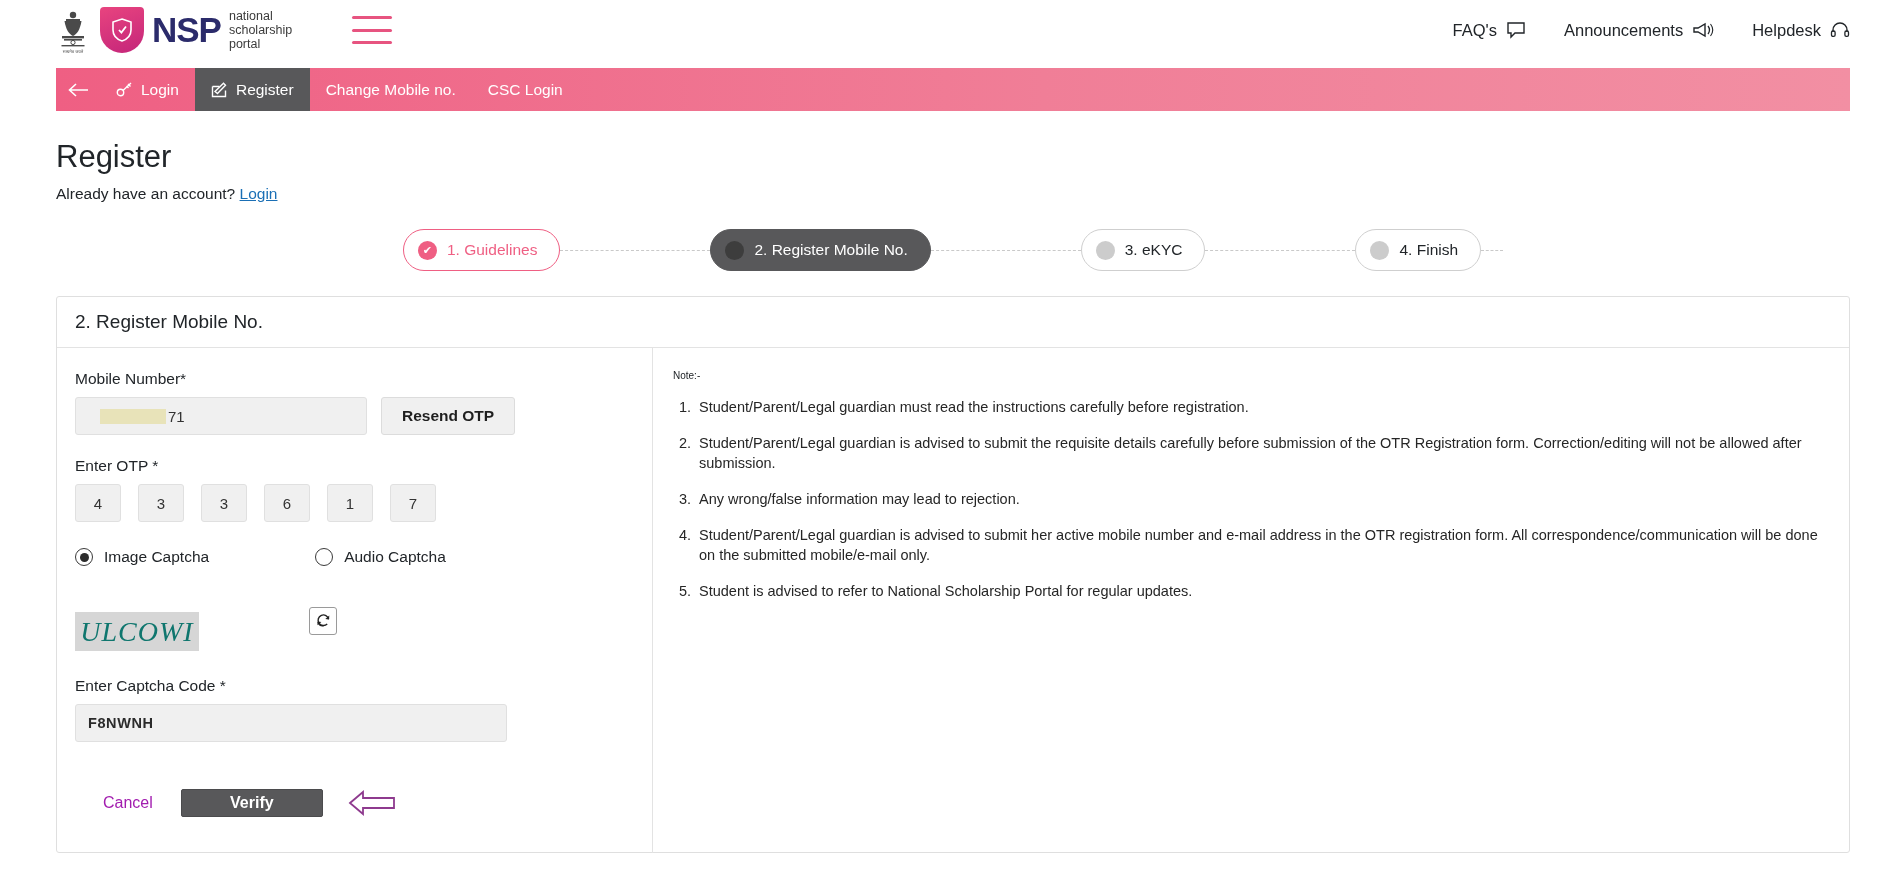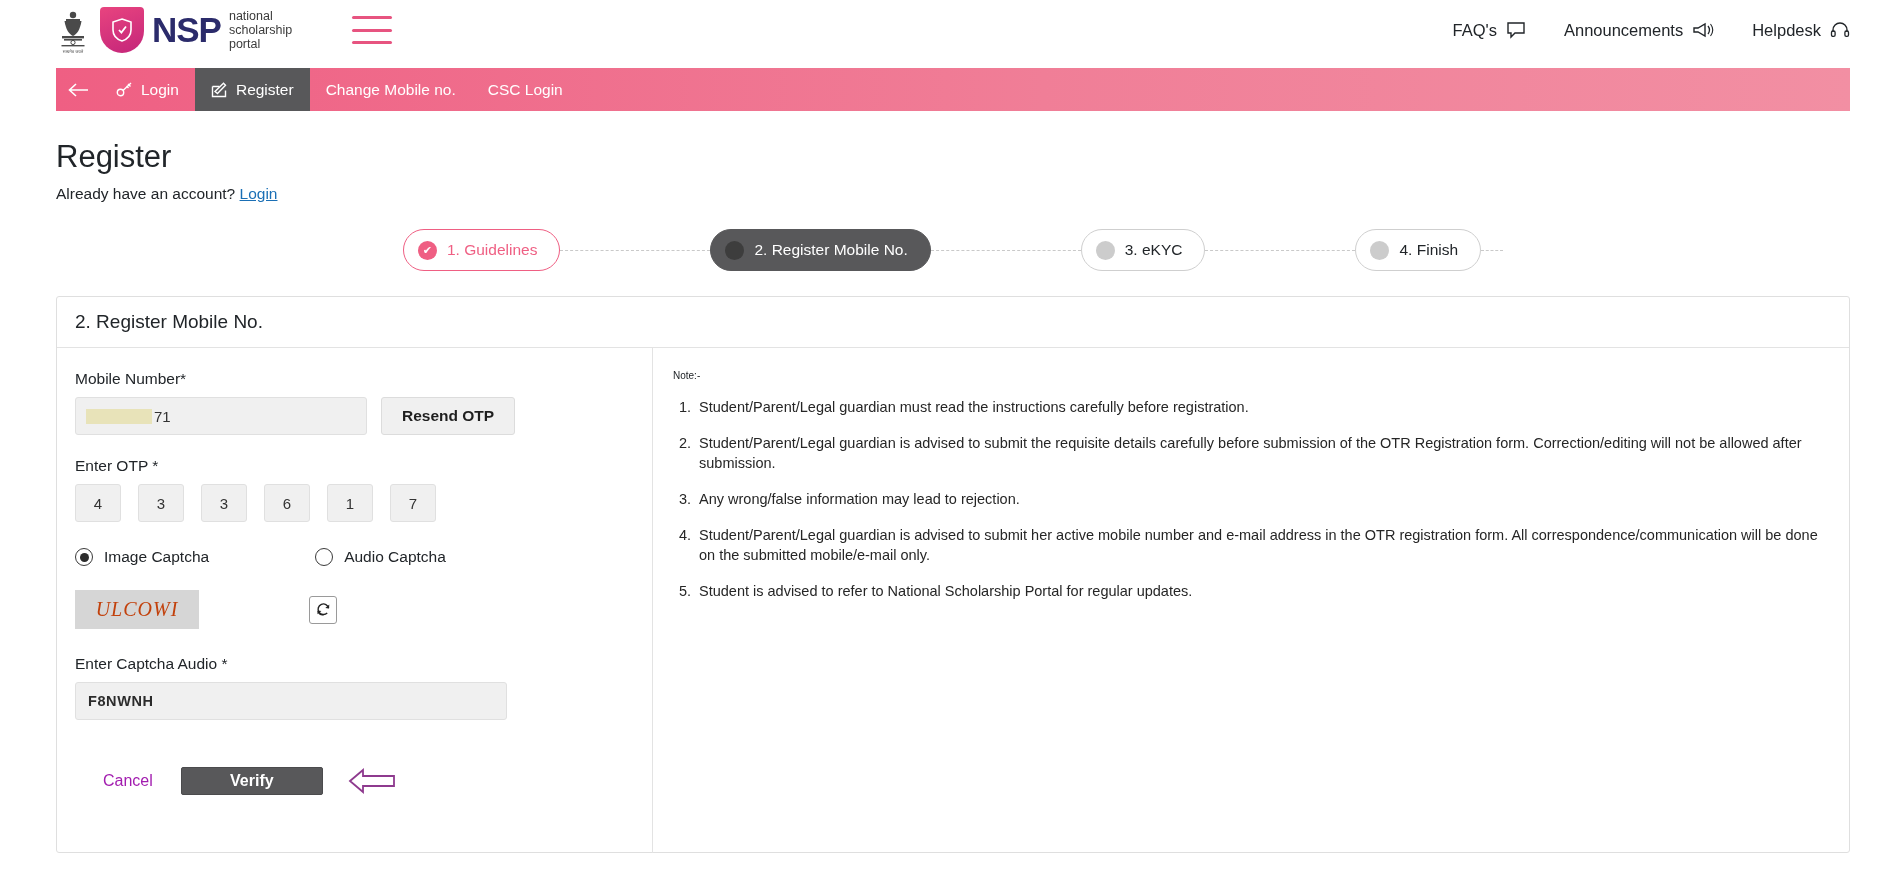--- a/index.html
+++ b/index.html
@@ -137,21 +137,21 @@
   }
   .col-right { flex: 1; padding: 22px 24px 0 20px; }
 
   label.fld {
     display: block; font-size: 15.5px; margin-bottom: 9px; color: #212529;
   }
   .row { display: flex; gap: 14px; align-items: stretch; }
   .mobile-input {
     width: 292px; height: 38px;
     background: #f0f0f0; border: 1px solid #e0e0e0; border-radius: 3px;
-    display: flex; align-items: center; padding: 0 10px;
+    display: flex; align-items: center; padding: 0 24px;
     font-size: 15px; color: #333;
   }
   .masked {
     display: inline-block; width: 66px; height: 15px;
     background: #e8e3b9; margin-right: 2px;
   }
   .btn-resend {
     height: 38px; padding: 0 20px;
     background: #f0f0f0; border: 1px solid #dcdcdc; border-radius: 3px;
     font-size: 15.5px; font-weight: bold; color: #1f1f1f; cursor: pointer;
@@ -177,21 +177,21 @@
   .radio.on::after {
     content: ""; width: 9px; height: 9px; border-radius: 50%; background: #2c2c2c;
   }
   .radio-text { font-size: 15.5px; }
 
   .captcha-row { display: flex; align-items: center; margin-top: 24px; }
   .captcha-img {
     width: 124px; height: 39px; background: #d6d6d6;
     display: flex; align-items: center; justify-content: center;
     font-family: "Liberation Serif", serif;
-    font-style: italic; font-size: 20px; letter-spacing: 1px; color: #c2410c;
+    font-style: italic; font-size: 28px; letter-spacing: 1px; color: #0f766e; margin-top: 22px;
   }
   .refresh-btn {
     width: 28px; height: 28px; margin-left: 110px;
     border: 1px solid #9a9a9a; border-radius: 3px; background: #fff;
     display: flex; align-items: center; justify-content: center; cursor: pointer;
   }
 
   .cap-label { margin-top: 26px; }
   .cap-input {
     width: 432px; height: 38px;
@@ -399,21 +399,21 @@
           <div class="refresh-btn">
             <svg width="15" height="15" viewBox="0 0 15 15">
               <path d="M12.6 6.2 A5.3 5.3 0 1 0 11.2 10.9" fill="none" stroke="#222" stroke-width="1.4"></path>
               <path d="M13.3 2.6 L13 6.4 L9.3 5.9 Z" fill="#222"></path>
               <path d="M1.9 9.1 A5.3 5.3 0 0 0 7.5 12.8" fill="none" stroke="#222" stroke-width="1.4"></path>
               <path d="M1.4 12.3 L1.7 8.5 L5.4 9 Z" fill="#222"></path>
             </svg>
           </div>
         </div>
 
-        <label class="fld cap-label">Enter Captcha Audio *</label>
+        <label class="fld cap-label">Enter Captcha Code *</label>
         <div class="cap-input" placeholder="Enter Captcha Code">F8NWNH</div>
 
         <div class="actions">
           <button class="btn-cancel">Cancel</button>
           <button class="btn-verify">Verify</button>
           <span class="arrow-hint">
             <svg width="50" height="28" viewBox="0 0 50 28">
               <path d="M3 14 L16 3 V9 H47 V19 H16 V25 Z" fill="none" stroke="#8e3a8e" stroke-width="1.8"></path>
             </svg>
           </span>

